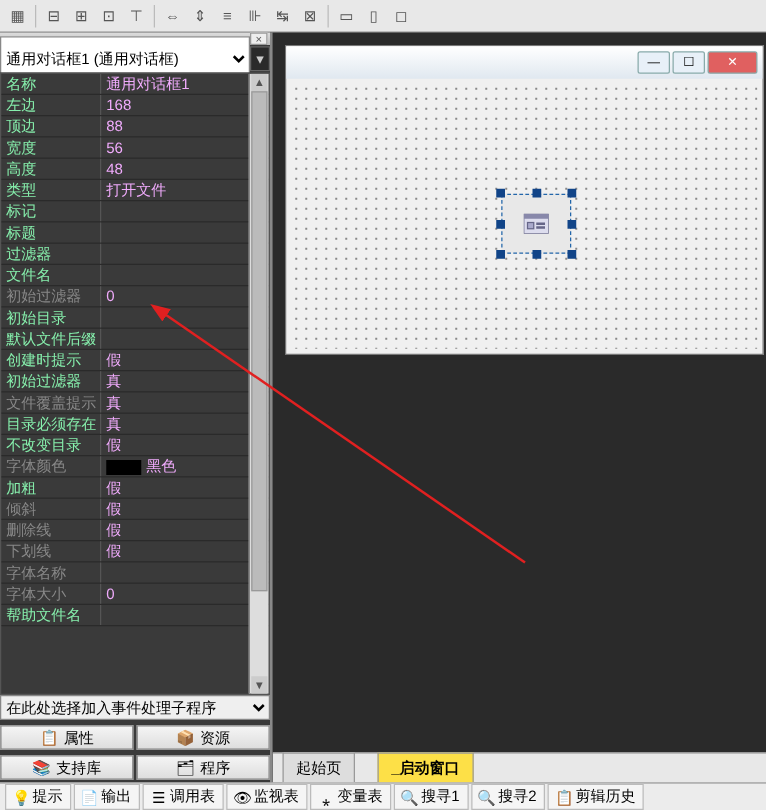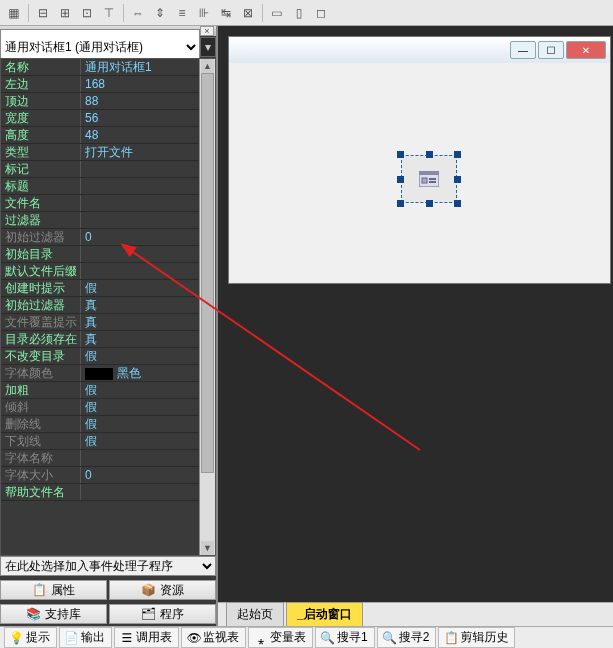--- a/index.html
+++ b/index.html
@@ -16,21 +16,21 @@
 .panel-titlebar .x { width: 14px; height: 10px; font-size: 9px; line-height: 9px; text-align: center; color: #555; border: 1px solid #999; background: #eee; cursor: pointer; }
 
 .combo-row { height: 22px; display: flex; align-items: center; }
 .combo-row select { flex: 1; height: 36px; background: #fff; border: 1px solid #888; font-size: 12px; }
 .combo-row .drop-btn { width: 16px; height: 20px; background: #2a2a2a; border: 1px solid #666; color: #ccc; display: flex; align-items: center; justify-content: center; cursor: pointer; }
 
 .prop-grid { flex: 1; overflow-y: auto; background: #3a3a3a; border: 1px solid #555; position: relative; }
 .prop-row { display: flex; height: 17px; line-height: 17px; border-bottom: 1px solid #2a2a2a; }
 .prop-label { width: 80px; padding-left: 4px; color: #86efac; border-right: 1px solid #555; overflow: hidden; white-space: nowrap; }
 .prop-label.muted { color: #888; }
-.prop-value { flex: 1; padding-left: 4px; color: #7dd3fc; overflow: hidden; white-space: nowrap; }
+.prop-value { flex: 1; padding-left: 4px; color: #f0abfc; overflow: hidden; white-space: nowrap; }
 .prop-scrollbar { position: absolute; right: 0; top: 0; bottom: 0; width: 16px; background: #ddd; border-left: 1px solid #888; }
 .prop-scrollbar .thumb { position: absolute; left: 1px; right: 1px; top: 14px; height: 400px; background: #bbb; border: 1px solid #999; }
 .prop-scrollbar .arr { position: absolute; left: 1px; right: 1px; height: 14px; background: #ccc; display:flex;align-items:center;justify-content:center;color:#555;font-size:9px; }
 .prop-scrollbar .arr.up { top: 0; }
 .prop-scrollbar .arr.dn { bottom: 0; }
 
 .event-combo { height: 22px; }
 .event-combo select { width: 100%; height: 20px; border: 1px solid #888; font-size: 12px; }
 
 .btn-row { display: flex; height: 24px; gap: 2px; padding: 2px 0; }
@@ -46,21 +46,21 @@
 .win-btn.close { background:#e06060; color:#fff; width:40px; }
 .form-body { position: absolute; left:4px; right:4px; top:30px; bottom:4px; background-image: radial-gradient(circle, #888 0.6px, transparent 0.6px); background-size: 8px 8px; background-color: #f0f0f0; }
 .selected-ctrl { position: absolute; left: 168px; top: 88px; width: 56px; height: 48px; }
 .sel-box { position:absolute; left:0; top:0; right:0; bottom:0; border: 1px dashed #2266aa; display:flex;align-items:center;justify-content:center; background:#e8e8e8; }
 .handle { position:absolute; width:7px; height:7px; background:#114488; }
 .handle.tl{left:-4px;top:-4px}.handle.tr{right:-4px;top:-4px}.handle.bl{left:-4px;bottom:-4px}.handle.br{right:-4px;bottom:-4px}
 .handle.tm{left:calc(50% - 3px);top:-4px}.handle.bm{left:calc(50% - 3px);bottom:-4px}
 .handle.lm{left:-4px;top:calc(50% - 3px)}.handle.rm{right:-4px;top:calc(50% - 3px)}
 
 .tabbar { height: 24px; background: #e8e8e8; display:flex; align-items:flex-end; padding-left: 8px; border-top:1px solid #aaa; }
-.tab { padding: 3px 10px; border:1px solid #999; border-bottom:none; background:#ddd; margin-right:2px; cursor:pointer; font-size:12px; }
+.tab { padding: 3px 10px; border:1px solid #999; border-bottom:none; background:#ddd; margin-right:18px; cursor:pointer; font-size:12px; }
 .tab.active { background:#fde047; font-weight:bold; }
 
 .bottom-tabs { position:absolute; left:0; right:0; bottom:0; height:22px; background:#ececec; border-top:1px solid #aaa; display:flex; align-items:center; padding:0 4px; gap:2px; overflow:hidden; }
 .btab { display:flex; align-items:center; gap:3px; padding:1px 6px; border:1px solid #bbb; background:#f5f5f5; white-space:nowrap; cursor:pointer; font-size:12px; }
 .btab .ico { width:12px; height:12px; display:inline-flex; align-items:center; justify-content:center; }
 
 .arrow-svg { position:absolute; left:120px; top:240px; pointer-events:none; z-index:50; }
 .color-swatch{display:inline-block;width:28px;height:12px;background:#000;vertical-align:middle;margin-right:4px;}
 </style>
 </head>
@@ -128,25 +128,25 @@
         </div>
         <div class="prop-row">
           <div class="prop-label">标记</div>
           <div class="prop-value"><span></span></div>
         </div>
         <div class="prop-row">
           <div class="prop-label">标题</div>
           <div class="prop-value"><span></span></div>
         </div>
         <div class="prop-row">
+          <div class="prop-label">过滤器</div>
+          <div class="prop-value"><span></span></div>
+        </div>
+        <div class="prop-row">
           <div class="prop-label">文件名</div>
-          <div class="prop-value"><span></span></div>
-        </div>
-        <div class="prop-row">
-          <div class="prop-label">过滤器</div>
           <div class="prop-value"><span></span></div>
         </div>
         <div class="prop-row">
           <div class="prop-label muted">初始过滤器</div>
           <div class="prop-value"><span>0</span></div>
         </div>
         <div class="prop-row">
           <div class="prop-label">初始目录</div>
           <div class="prop-value"><span></span></div>
         </div>

